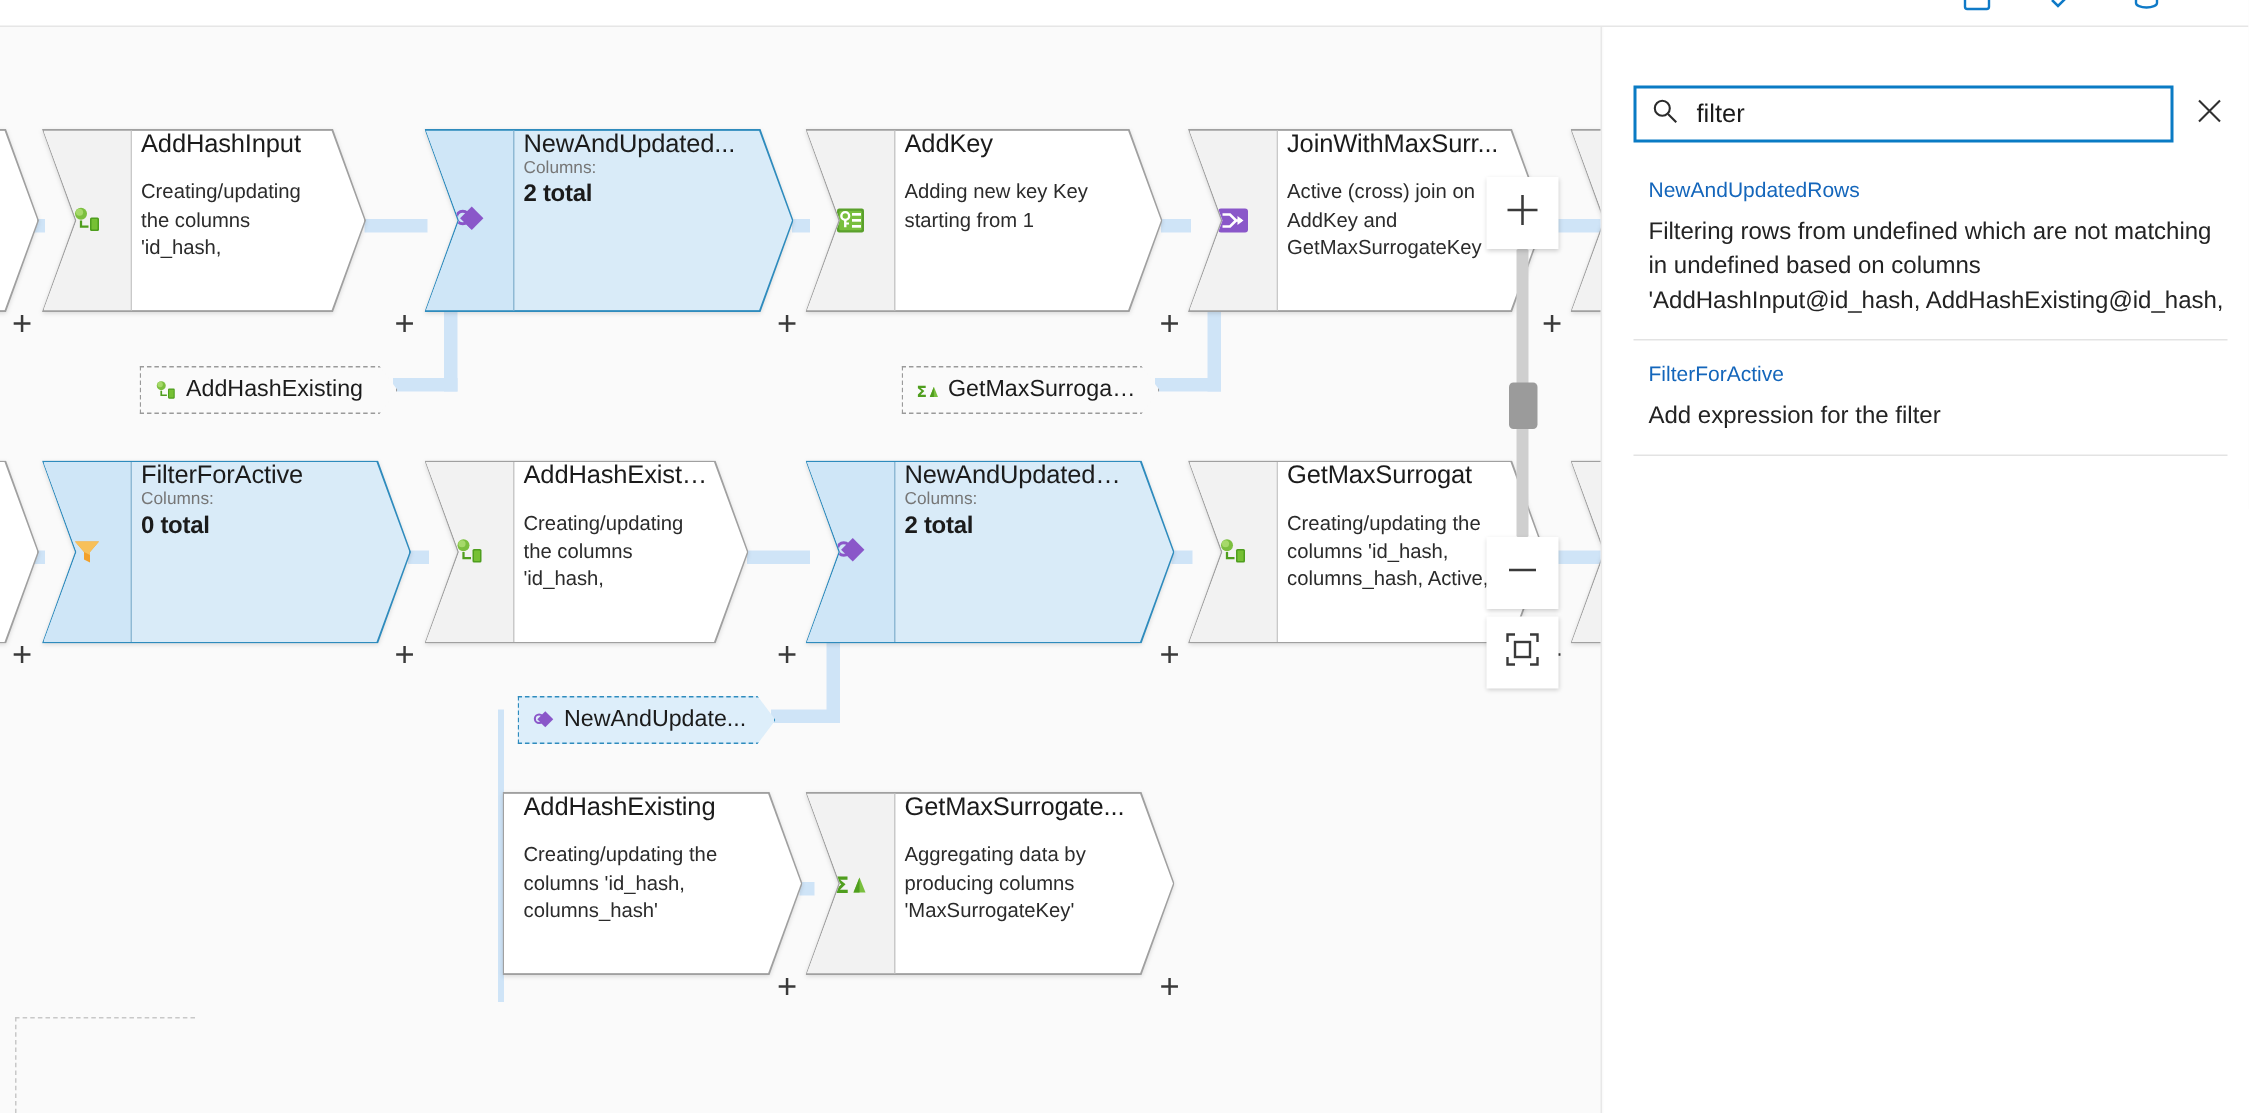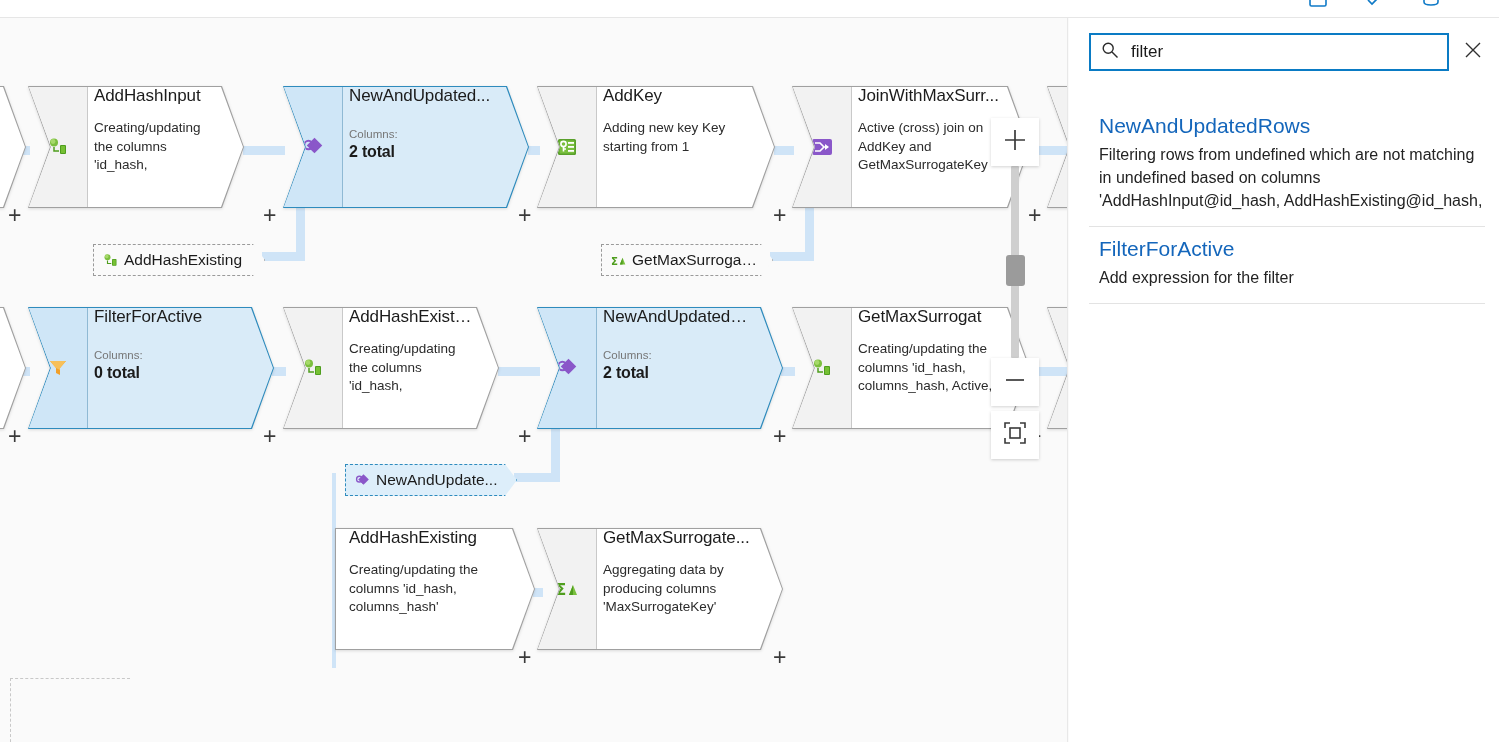--- a/index.html
+++ b/index.html
@@ -78,21 +78,21 @@
     font-size: 17px; color: #1b1b1b; font-weight: 400;
     letter-spacing: -0.1px; white-space: nowrap;
     overflow: hidden; text-overflow: ellipsis;
     line-height: 20px;
   }
   .node .desc {
     margin-top: 13px;
     font-size: 13.5px; color: #2b2b2b; line-height: 18.5px;
     overflow: hidden; max-height: 58px;
   }
-  .node .cols-label { margin-top: 22px; font-size: 11.5px; color: #767676; line-height: 13px; }
+  .node .cols-label { font-size: 11.5px; color: #767676; line-height: 13px; }
   .node .cols-value { font-size: 16px; color: #1b1b1b; font-weight: bold; line-height: 21px; letter-spacing: -0.2px; }
 
   
   .plus {
     position: absolute; font-size: 23px; color: #3a3a3a;
     line-height: 1; font-weight: 300; user-select: none;
   }
 
   
   .pill {
@@ -136,21 +136,21 @@
     position: absolute; left: 15px; top: 137px; width: 19px; height: 31px;
     background: #9b9b9b; border-radius: 3px; cursor: pointer;
   }
 
   
   .panel {
     position: absolute; left: 1069px; top: 18px;
     width: 430px; height: 724px; background: #ffffff;
   }
   .search-row {
-    position: absolute; left: 20px; top: 14px; right: 12px; height: 40px;
+    position: absolute; left: 20px; top: 38px; right: 12px; height: 40px;
     display: flex; align-items: center; gap: 10px;
   }
   .search-box {
     position: relative; flex: 1; height: 38px;
     border: 2px solid #0a7bc4; background: #fff;
     display: flex; align-items: center; padding: 0 10px; gap: 10px;
   }
   .search-box input {
     border: 0; outline: 0; flex: 1; font-size: 17px; color: #1b1b1b;
     font-family: "Liberation Sans", sans-serif; background: transparent;
@@ -159,21 +159,21 @@
     width: 28px; height: 28px; display: flex; align-items: center; justify-content: center;
     color: #333; cursor: pointer; flex: 0 0 28px;
   }
 
   .results { position: absolute; left: 20px; top: 86px; right: 14px; }
   .result {
     padding: 12px 0 14px 10px; border-bottom: 1px solid #e3e3e3;
   }
   .result:last-child { }
   .result .rtitle {
-    color: #1466bb; font-size: 21px; line-height: 20px; cursor: pointer;
+    color: #1466bb; font-size: 14px; line-height: 20px; cursor: pointer;
     margin-bottom: 7px;
   }
   .result .rdesc { color: #232323; font-size: 16px; line-height: 23px; }
 
   
   .region-marker {
     position: absolute; left: 10px; top: 660px; width: 120px; height: 110px;
     border-left: 1px dashed #c8c8c8; border-top: 1px dashed #c8c8c8;
   }
 </style>

